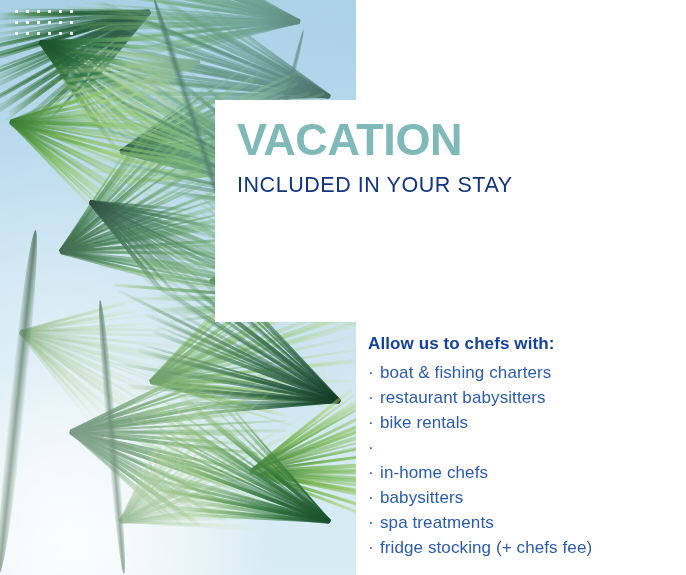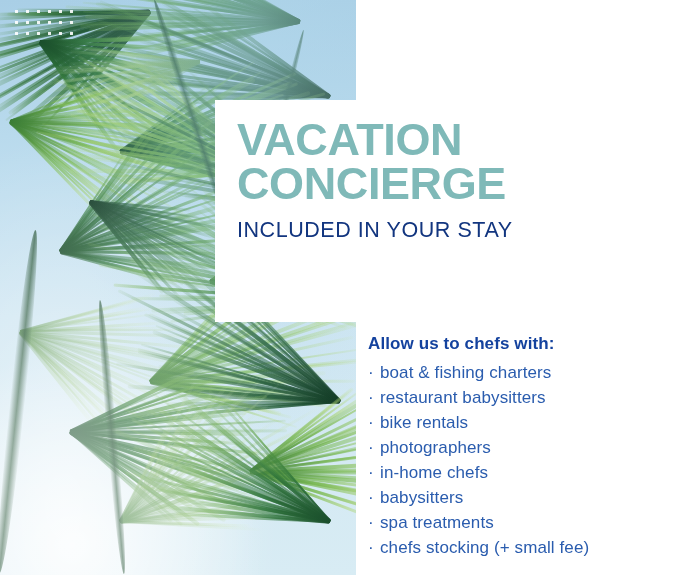--- a/index.html
+++ b/index.html
@@ -830,21 +830,20 @@
         <div class="stem" style="left: 95px; top: 300px; width: 10px; height: 275px; transform: rotate(-5deg);"></div>
       </div>
     <div class="veil"></div>
   </div>
 
   <div class="dot-grid"></div>
 
   <div class="card">
     <h1 class="headline">
       <span>VACATION</span>
-      <span>CONCIERGE</span>
     </h1>
     <p class="subline">INCLUDED IN YOUR STAY</p>
   </div>
 
   <div class="list-panel">
     <p class="list-title">Allow us to chefs with:</p>
     <ul class="services" id="services-list">
         <li>
           <span class="bullet">·</span>
           <span>boat &amp; fishing charters</span>
@@ -852,34 +851,33 @@
         <li>
           <span class="bullet">·</span>
           <span>restaurant babysitters</span>
         </li>
         <li>
           <span class="bullet">·</span>
           <span>bike rentals</span>
         </li>
         <li>
           <span class="bullet">·</span>
-          <span>photographers</span>
         </li>
         <li>
           <span class="bullet">·</span>
           <span>in-home chefs</span>
         </li>
         <li>
           <span class="bullet">·</span>
           <span>babysitters</span>
         </li>
         <li>
           <span class="bullet">·</span>
           <span>spa treatments</span>
         </li>
         <li>
           <span class="bullet">·</span>
-          <span>chefs stocking (+ small fee)</span>
+          <span>fridge stocking (+ chefs fee)</span>
         </li>
       </ul>
   </div>
 
 </div>
 
 </body></html>

